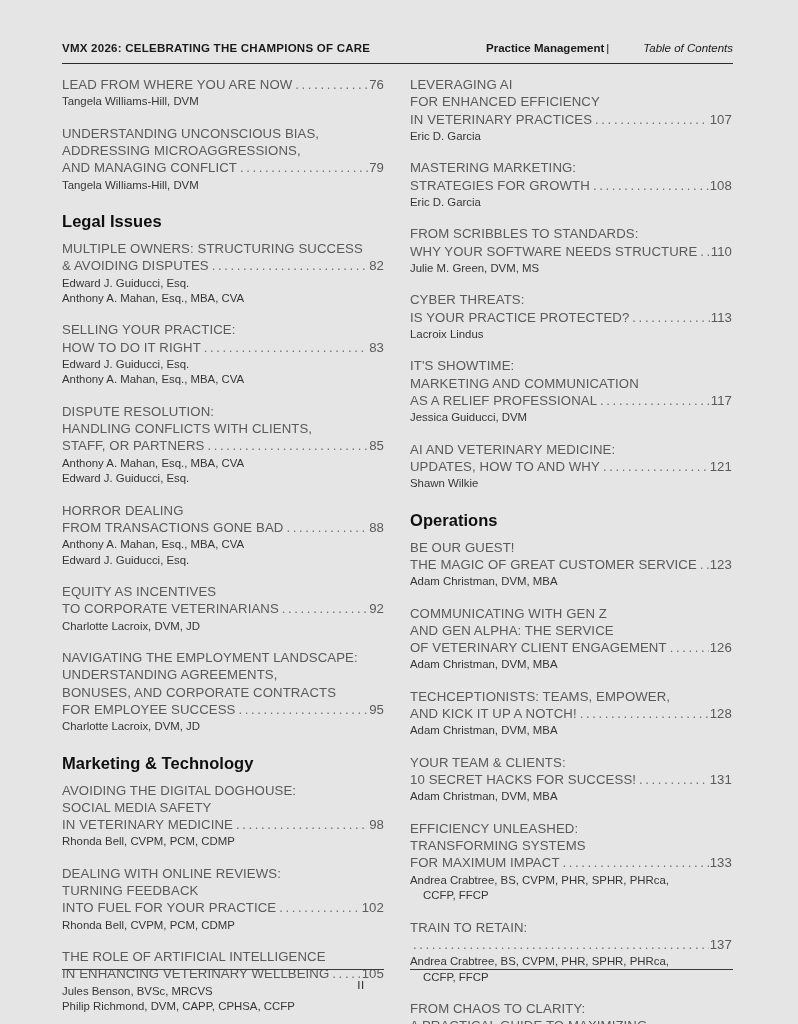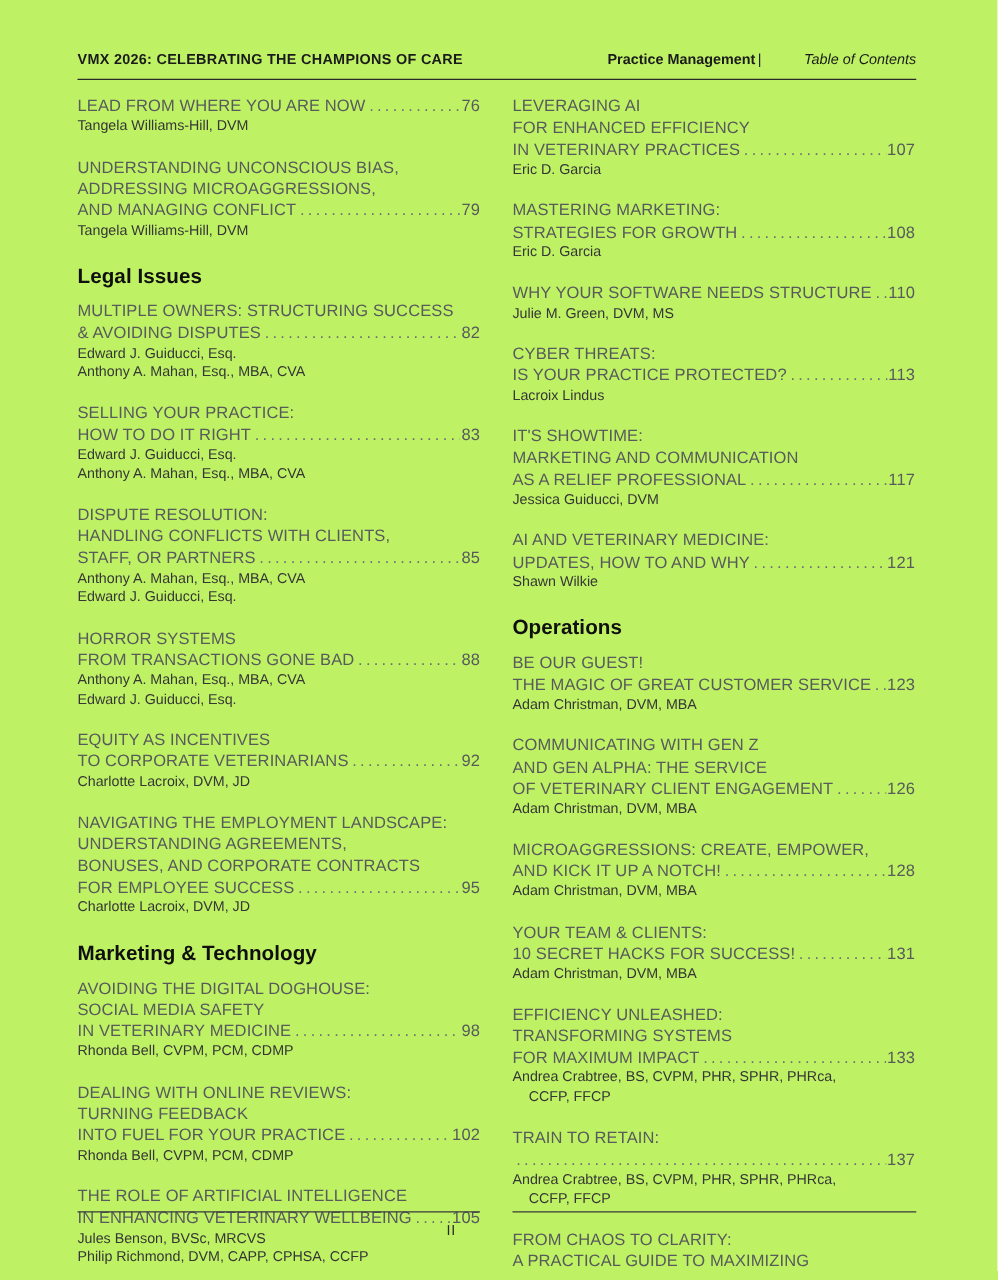--- a/index.html
+++ b/index.html
@@ -4,21 +4,21 @@
 <style>
   html, body {
     margin: 0;
     padding: 0;
     background: #ffffff;
   }
   .page {
     position: relative;
     width: 798px;
     height: 1024px;
-    background: #bef264;
+    background: #e5e5e5;
     font-family: "Liberation Sans", sans-serif;
     box-sizing: border-box;
     overflow: hidden;
   }
 
   
   .runhead {
     position: absolute;
     left: 62px;
     right: 65px;
@@ -239,21 +239,21 @@
               <span class="pg">85</span>
             </div>
           </div>
           <div class="authors">
             <div class="author">Anthony A. Mahan, Esq., MBA, CVA</div>
             <div class="author">Edward J. Guiducci, Esq.</div>
           </div>
         </div>
         <div class="entry">
           <div class="title-lines">
-            <div class="tline">HORROR SYSTEMS</div>
+            <div class="tline">HORROR DEALING</div>
             <div class="tline leader">
               <span class="t-text">FROM TRANSACTIONS GONE BAD</span>
               <span class="dots">............................................................</span>
               <span class="pg">88</span>
             </div>
           </div>
           <div class="authors">
             <div class="author">Anthony A. Mahan, Esq., MBA, CVA</div>
             <div class="author">Edward J. Guiducci, Esq.</div>
           </div>
@@ -353,20 +353,21 @@
               <span class="dots">............................................................</span>
               <span class="pg">108</span>
             </div>
           </div>
           <div class="authors">
             <div class="author">Eric D. Garcia</div>
           </div>
         </div>
         <div class="entry">
           <div class="title-lines">
+            <div class="tline">FROM SCRIBBLES TO STANDARDS:</div>
             <div class="tline leader">
               <span class="t-text">WHY YOUR SOFTWARE NEEDS STRUCTURE</span>
               <span class="dots">............................................................</span>
               <span class="pg">110</span>
             </div>
           </div>
           <div class="authors">
             <div class="author">Julie M. Green, DVM, MS</div>
           </div>
         </div>
@@ -433,21 +434,21 @@
               <span class="dots">............................................................</span>
               <span class="pg">126</span>
             </div>
           </div>
           <div class="authors">
             <div class="author">Adam Christman, DVM, MBA</div>
           </div>
         </div>
         <div class="entry">
           <div class="title-lines">
-            <div class="tline">MICROAGGRESSIONS: CREATE, EMPOWER,</div>
+            <div class="tline">TECHCEPTIONISTS: TEAMS, EMPOWER,</div>
             <div class="tline leader">
               <span class="t-text">AND KICK IT UP A NOTCH!</span>
               <span class="dots">............................................................</span>
               <span class="pg">128</span>
             </div>
           </div>
           <div class="authors">
             <div class="author">Adam Christman, DVM, MBA</div>
           </div>
         </div>

